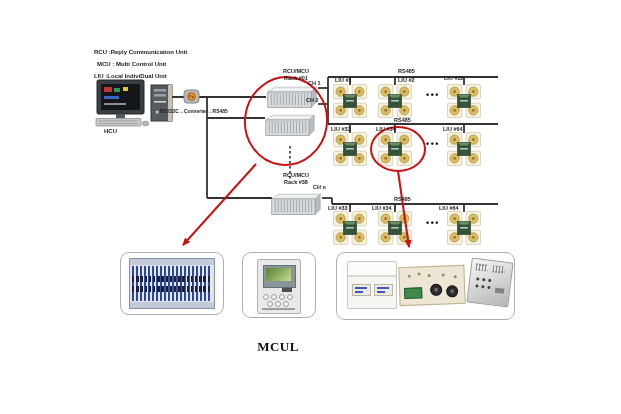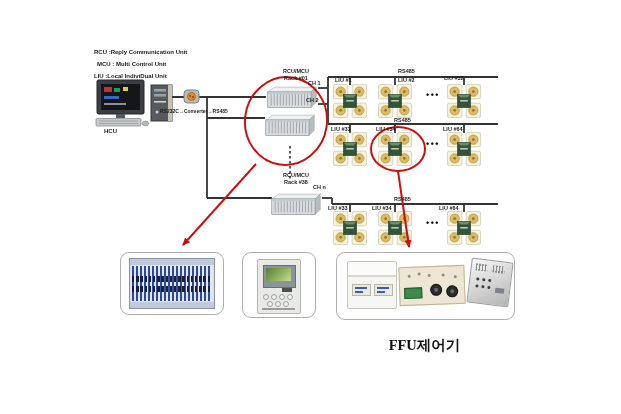--- a/index.html
+++ b/index.html
@@ -287,15 +287,15 @@
       <div class="key" style="left:18px;top:18px;"></div>
       <div class="key" style="left:6px;top:25px;"></div>
       <div class="key" style="left:12px;top:25px;"></div>
       <div class="key" style="left:18px;top:25px;"></div>
       <div class="tag"></div>
     </div>
   </div>
 
   <div class="klabel" style="left:118px;top:327px;width:106px;font-size:13.5px;line-height:15.5px;">
   </div>
-  <div class="klabel" style="left:336px;top:336px;width:177px;font-size:14.5px;">FFU제어기</div>
+  <div class="klabel" style="left:242px;top:339px;width:72px;font-size:13px;letter-spacing:0.5px;">MCUL</div>
 
 </div>
 
 </body></html>

